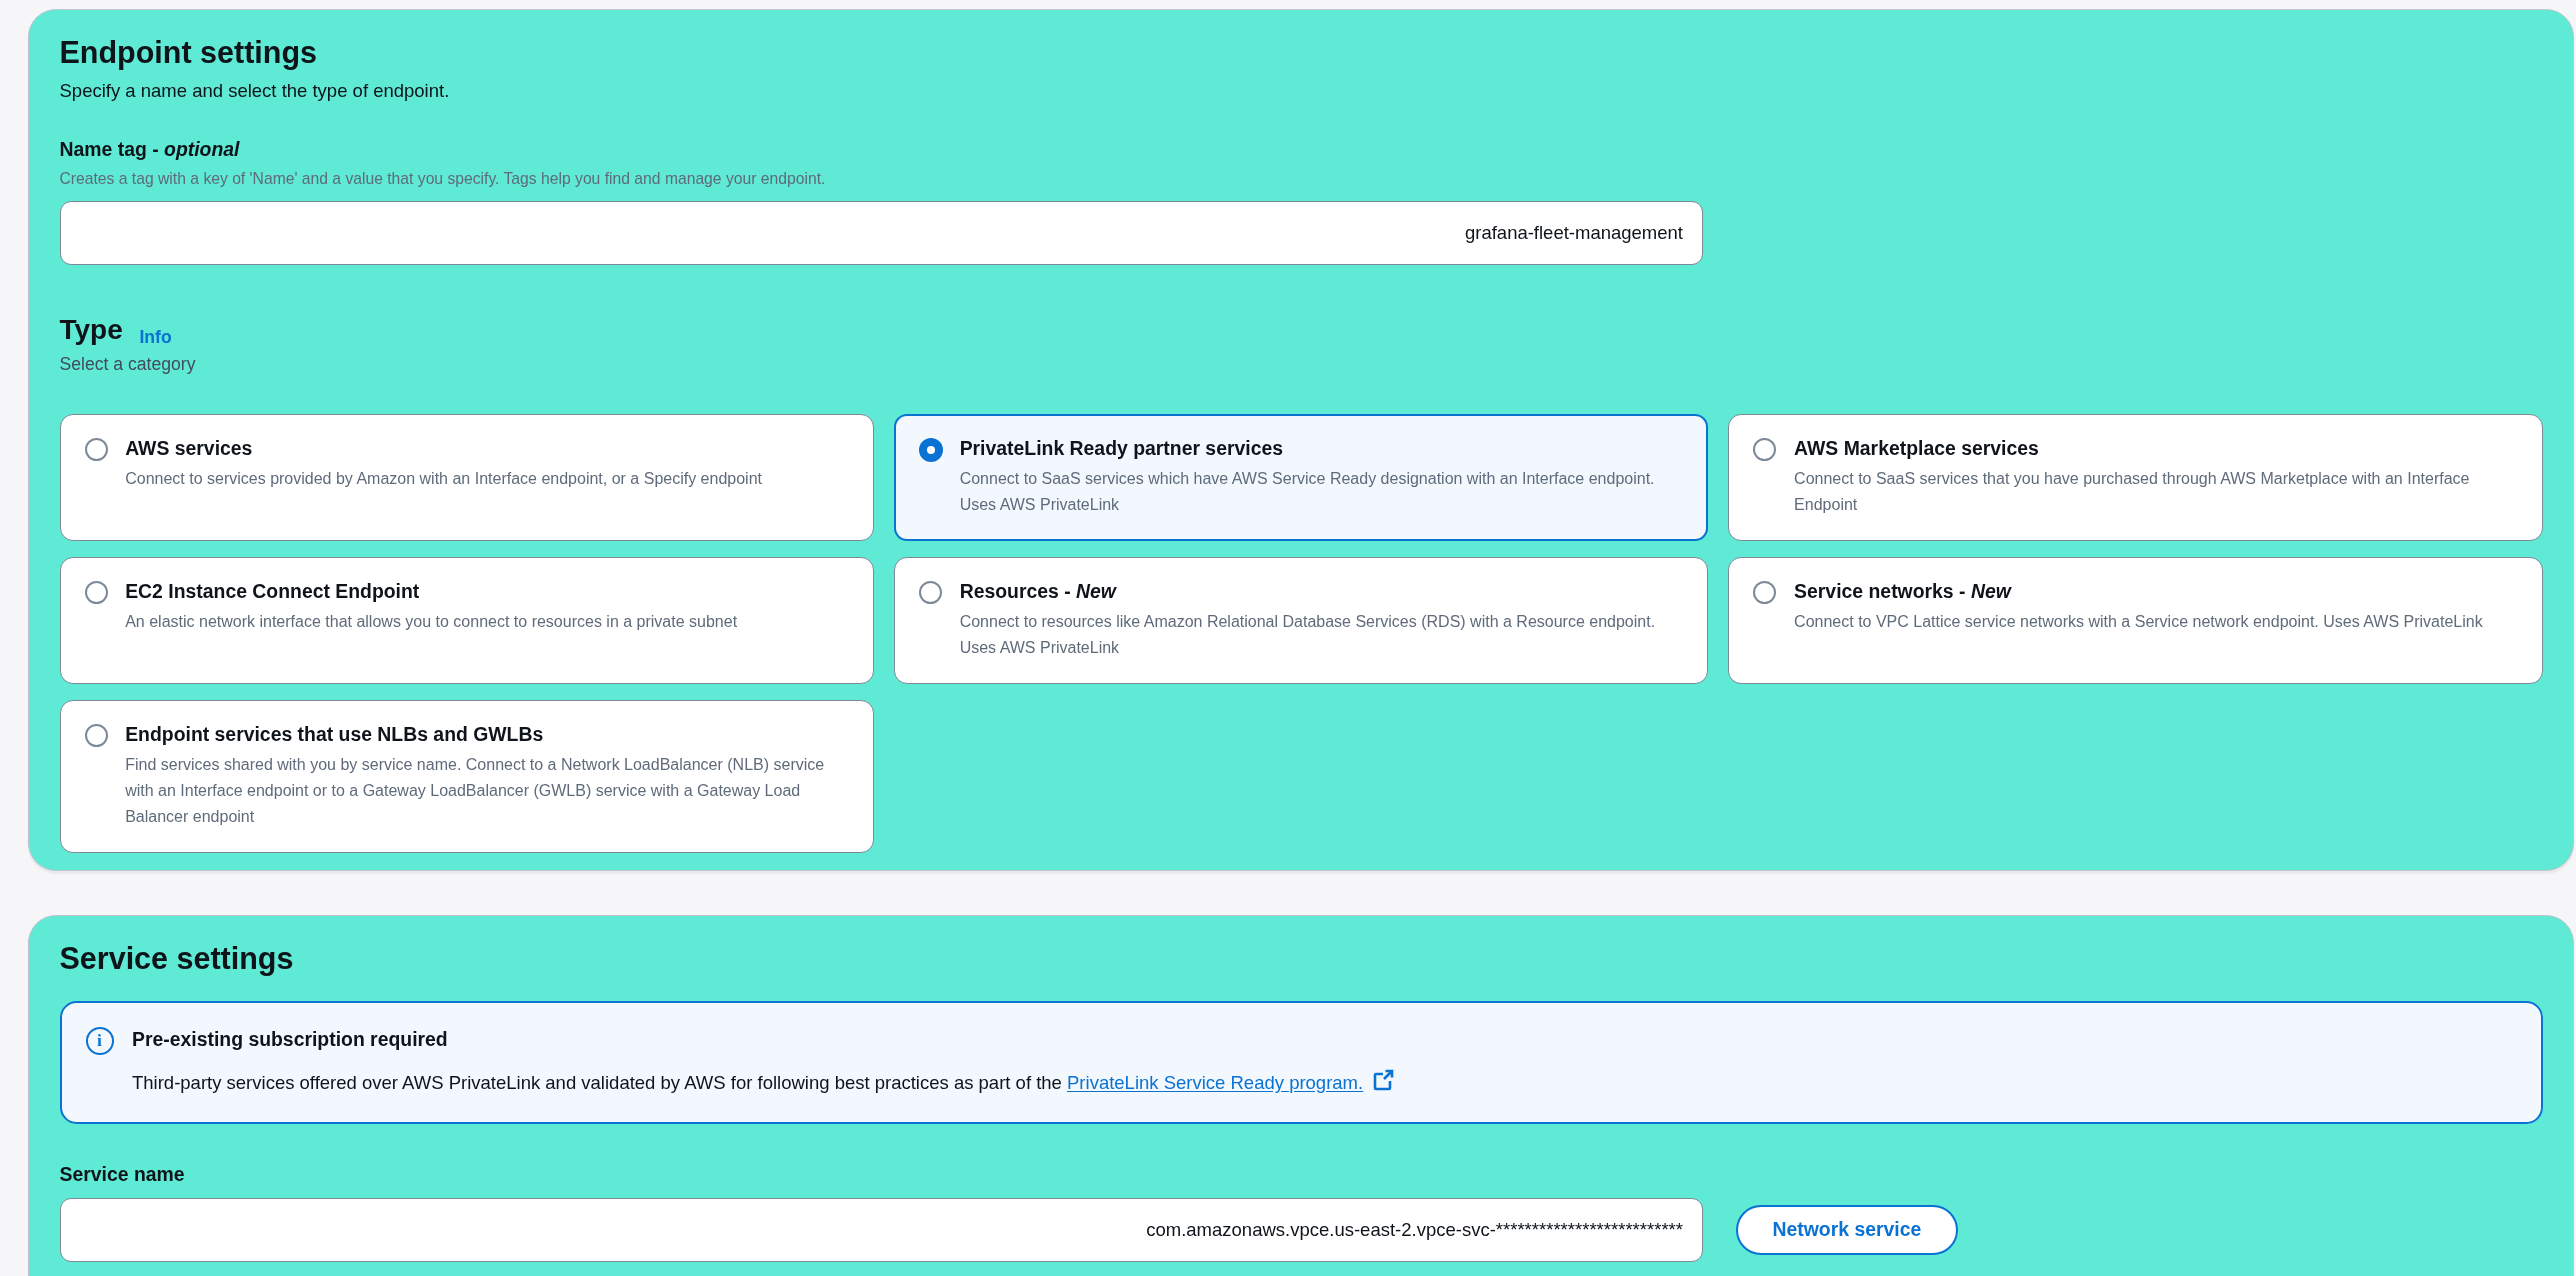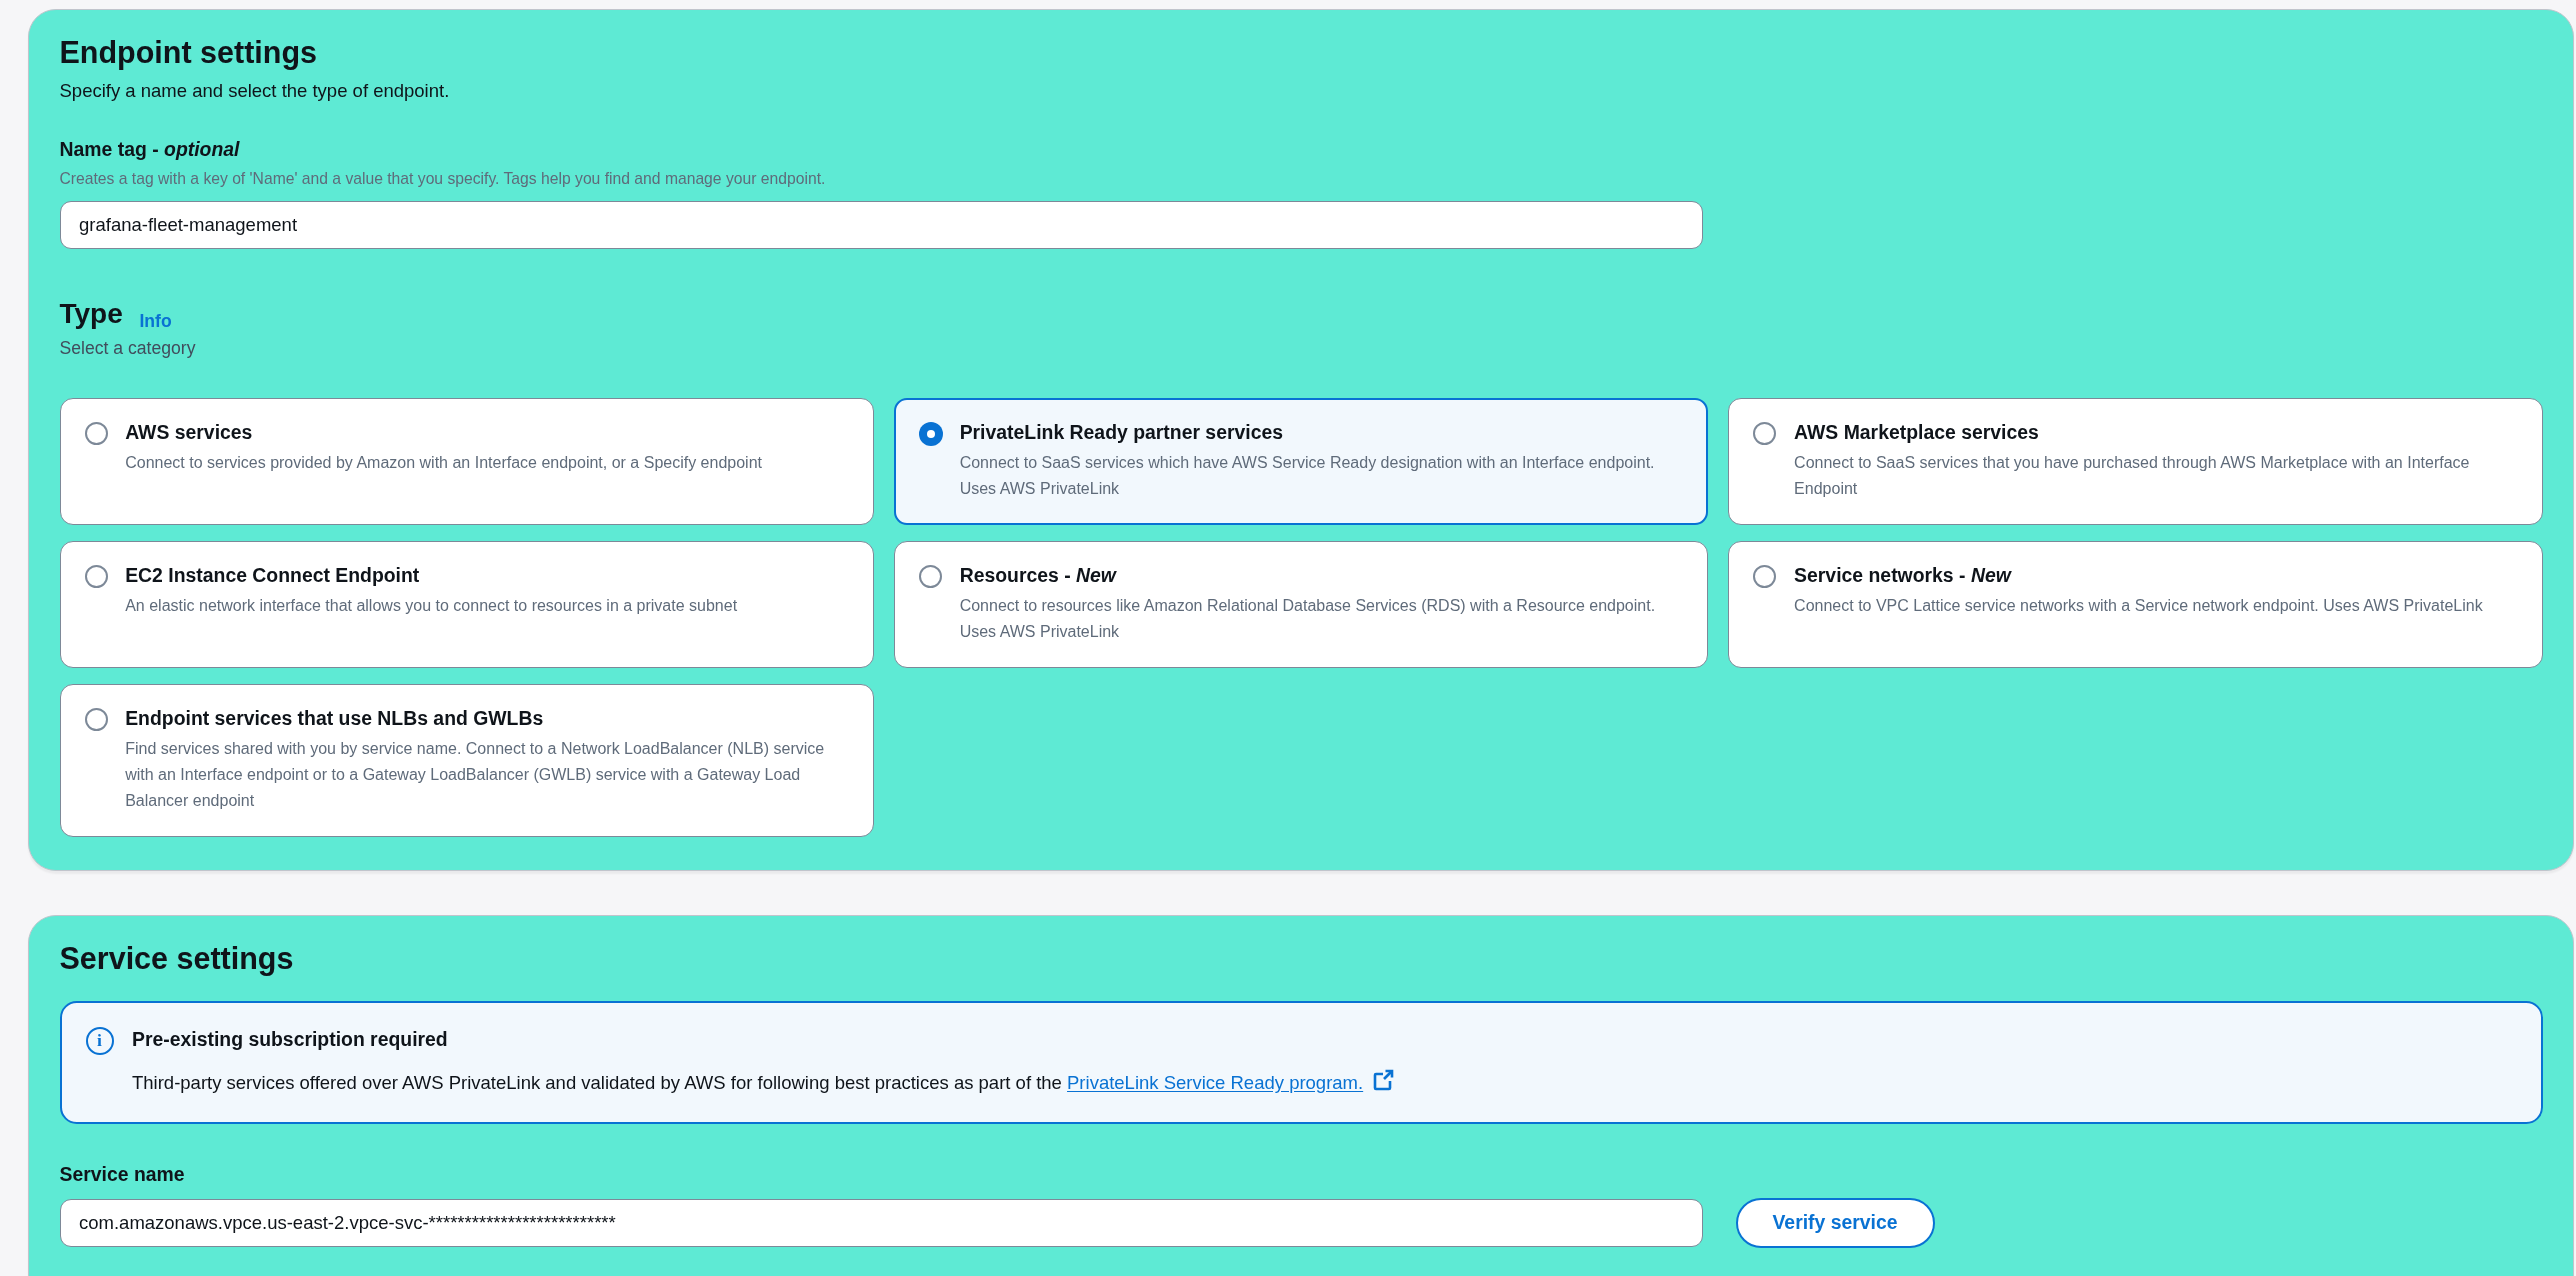--- a/index.html
+++ b/index.html
@@ -46,29 +46,30 @@
   .field-desc {
     margin-top: 5.6px;
     font-size: 15.7px;
     line-height: 24px;
     color: #5f6b7a;
   }
   .text-input {
     display: block;
     margin-top: 9.3px;
     width: 1643px;
-    height: 48px;
+    height: 64px;
     border: 1.9px solid #7d8998;
     border-radius: 11px;
     padding: 0 18.5px;
     font-size: 18.5px;
     color: #0f141a;
     background: #fff;
     font-family: inherit;
     outline: none;
+    text-align: right;
   }
   .name-tag-block { margin-top: 31px; }
 
   .type-header {
     margin-top: 46px;
     display: flex;
     align-items: flex-end;
     gap: 16.7px;
   }
   .type-title {
@@ -297,17 +298,17 @@
             <path d="M14.5 3 H21 V9.5"></path>
           </svg>
       </div>
     </div>
   </div>
 
   <div class="service-name-block">
     <div class="field-label">Service name</div>
     <div class="input-row">
       <input class="text-input" type="text" value="com.amazonaws.vpce.us-east-2.vpce-svc-**************************" style="">
-      <button class="btn-secondary">Verify service</button>
+      <button class="btn-secondary">Network service</button>
     </div>
   </div>
 </section>
 
 
 </body></html>

